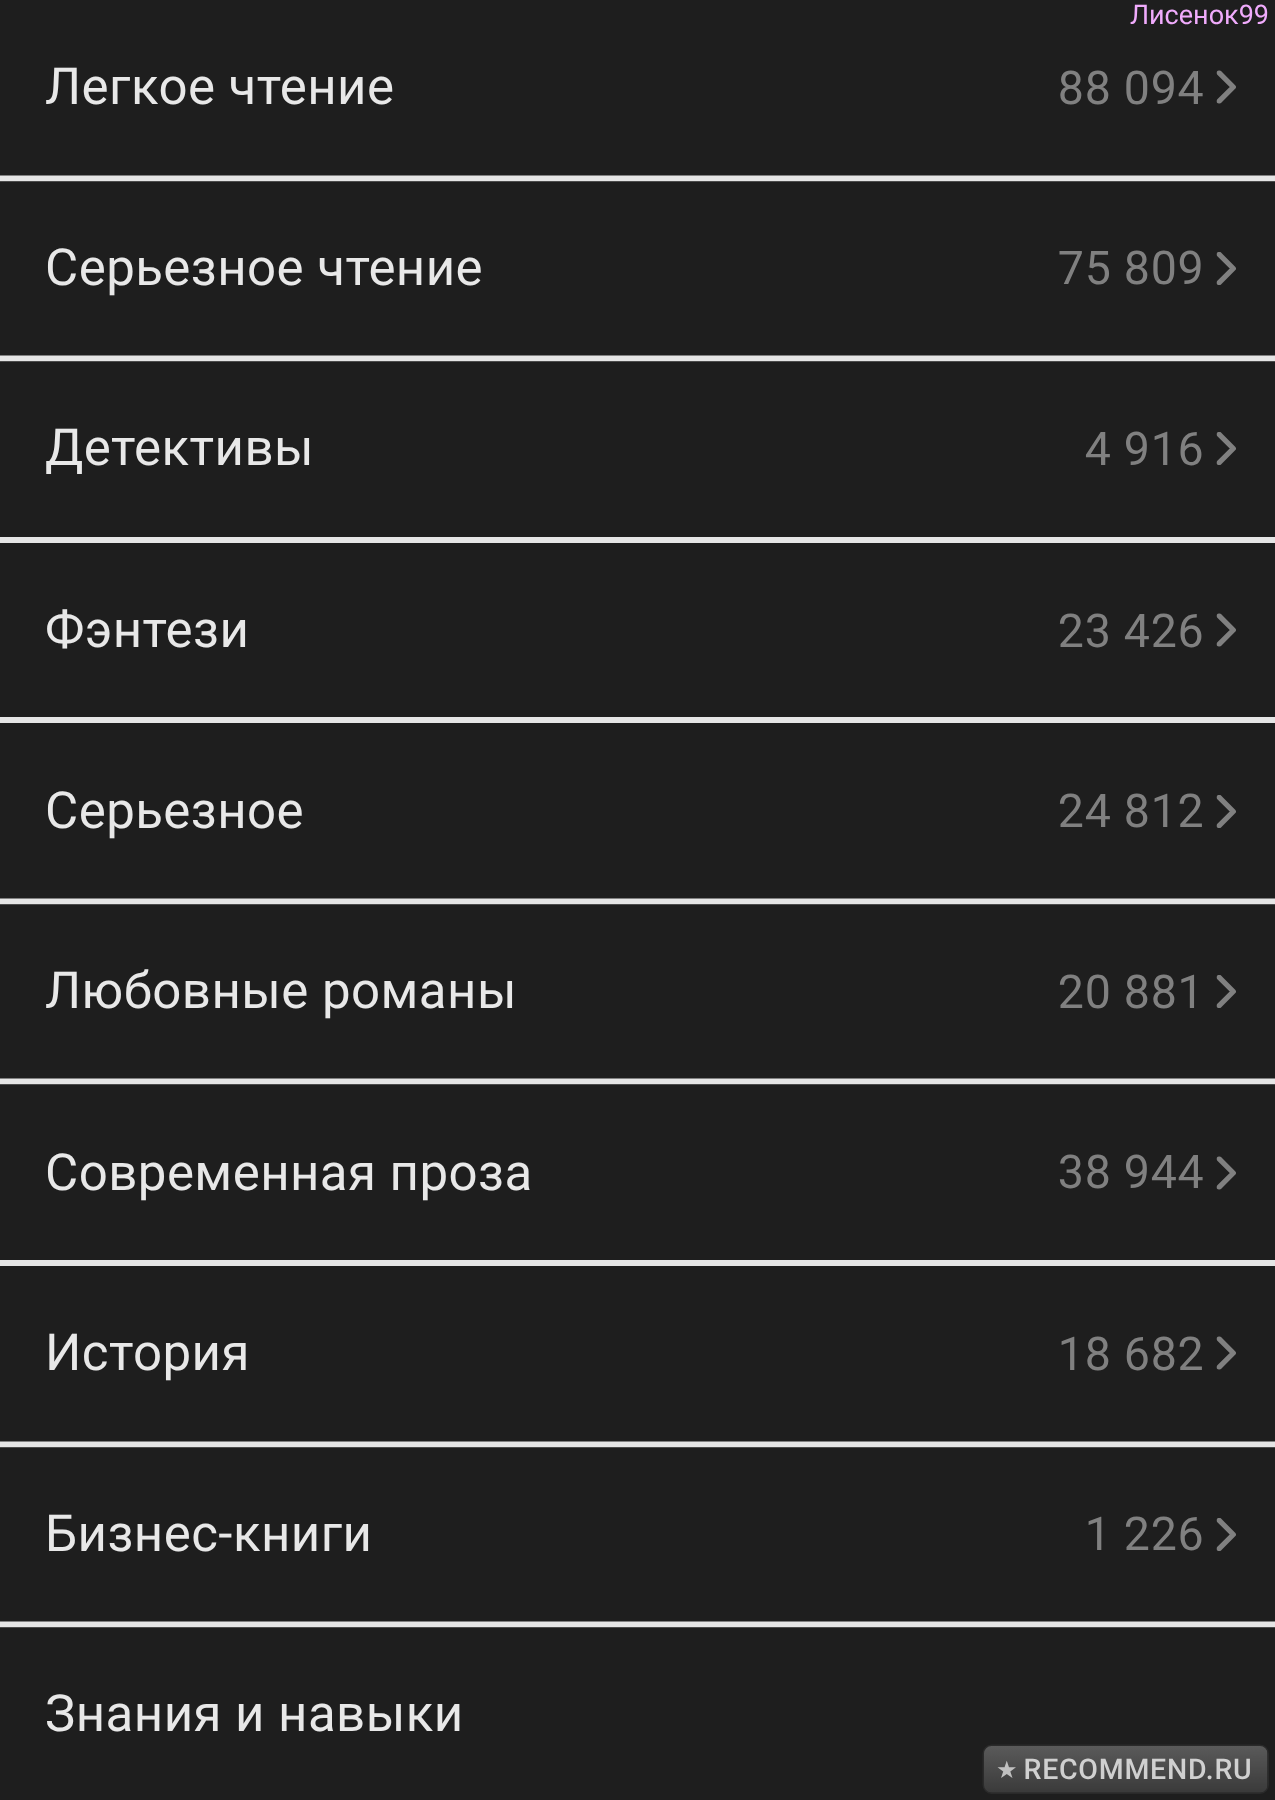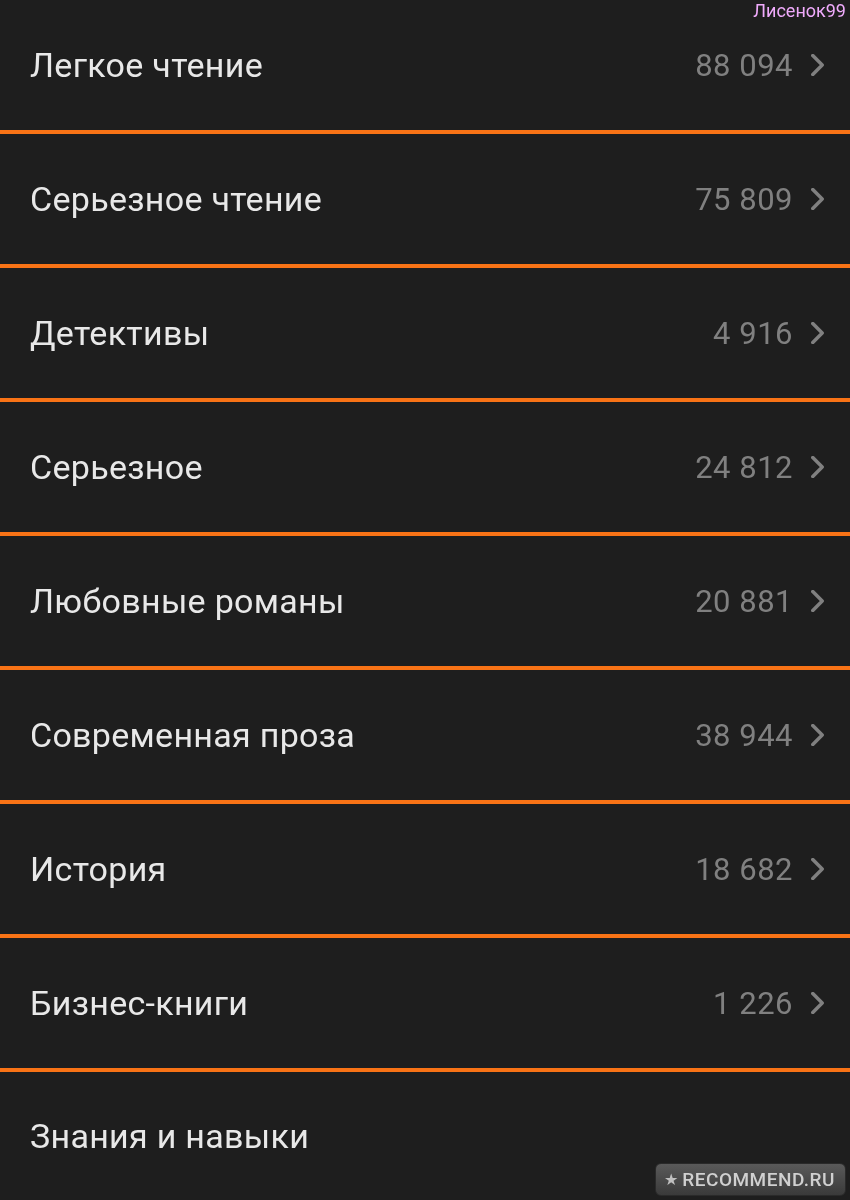--- a/index.html
+++ b/index.html
@@ -20,37 +20,37 @@
       flex-direction: column;
       height: 100%;
     }
     .category-item {
       background-color: #1e1e1e;
       height: 136px;
       display: flex;
       align-items: center;
       justify-content: space-between;
       padding: 0 26px 0 30px;
-      border-bottom: 4px solid #f97316;
+      border-bottom: 4px solid #e5e5e5;
       cursor: pointer;
     }
     .category-item:last-child {
       border-bottom: none;
       height: 130px;
     }
     .category-label {
       color: #e8e8e8;
       font-size: 34px;
       font-weight: 400;
       letter-spacing: 0.3px;
     }
     .category-right {
       display: flex;
       align-items: center;
-      gap: 18px;
+      gap: 8px;
     }
     .category-count {
       color: #808080;
       font-size: 31px;
       font-weight: 400;
       letter-spacing: 0.5px;
     }
     .chevron-icon {
       width: 13px;
       height: 22px;
@@ -128,20 +128,31 @@
     <div class="category-right">
       <span class="category-count">4 916</span>
       <span class="chevron-icon">
         <svg viewBox="0 0 8 14" fill="none">
             <path d="M1 1L7 7L1 13" stroke="#808080" stroke-width="2.2" stroke-linecap="round" stroke-linejoin="round"></path>
           </svg>
       </span>
     </div>
   </div>
   <div class="category-item">
+    <span class="category-label">Фэнтези</span>
+    <div class="category-right">
+      <span class="category-count">23 426</span>
+      <span class="chevron-icon">
+        <svg viewBox="0 0 8 14" fill="none">
+            <path d="M1 1L7 7L1 13" stroke="#808080" stroke-width="2.2" stroke-linecap="round" stroke-linejoin="round"></path>
+          </svg>
+      </span>
+    </div>
+  </div>
+  <div class="category-item">
     <span class="category-label">Серьезное</span>
     <div class="category-right">
       <span class="category-count">24 812</span>
       <span class="chevron-icon">
         <svg viewBox="0 0 8 14" fill="none">
             <path d="M1 1L7 7L1 13" stroke="#808080" stroke-width="2.2" stroke-linecap="round" stroke-linejoin="round"></path>
           </svg>
       </span>
     </div>
   </div>

